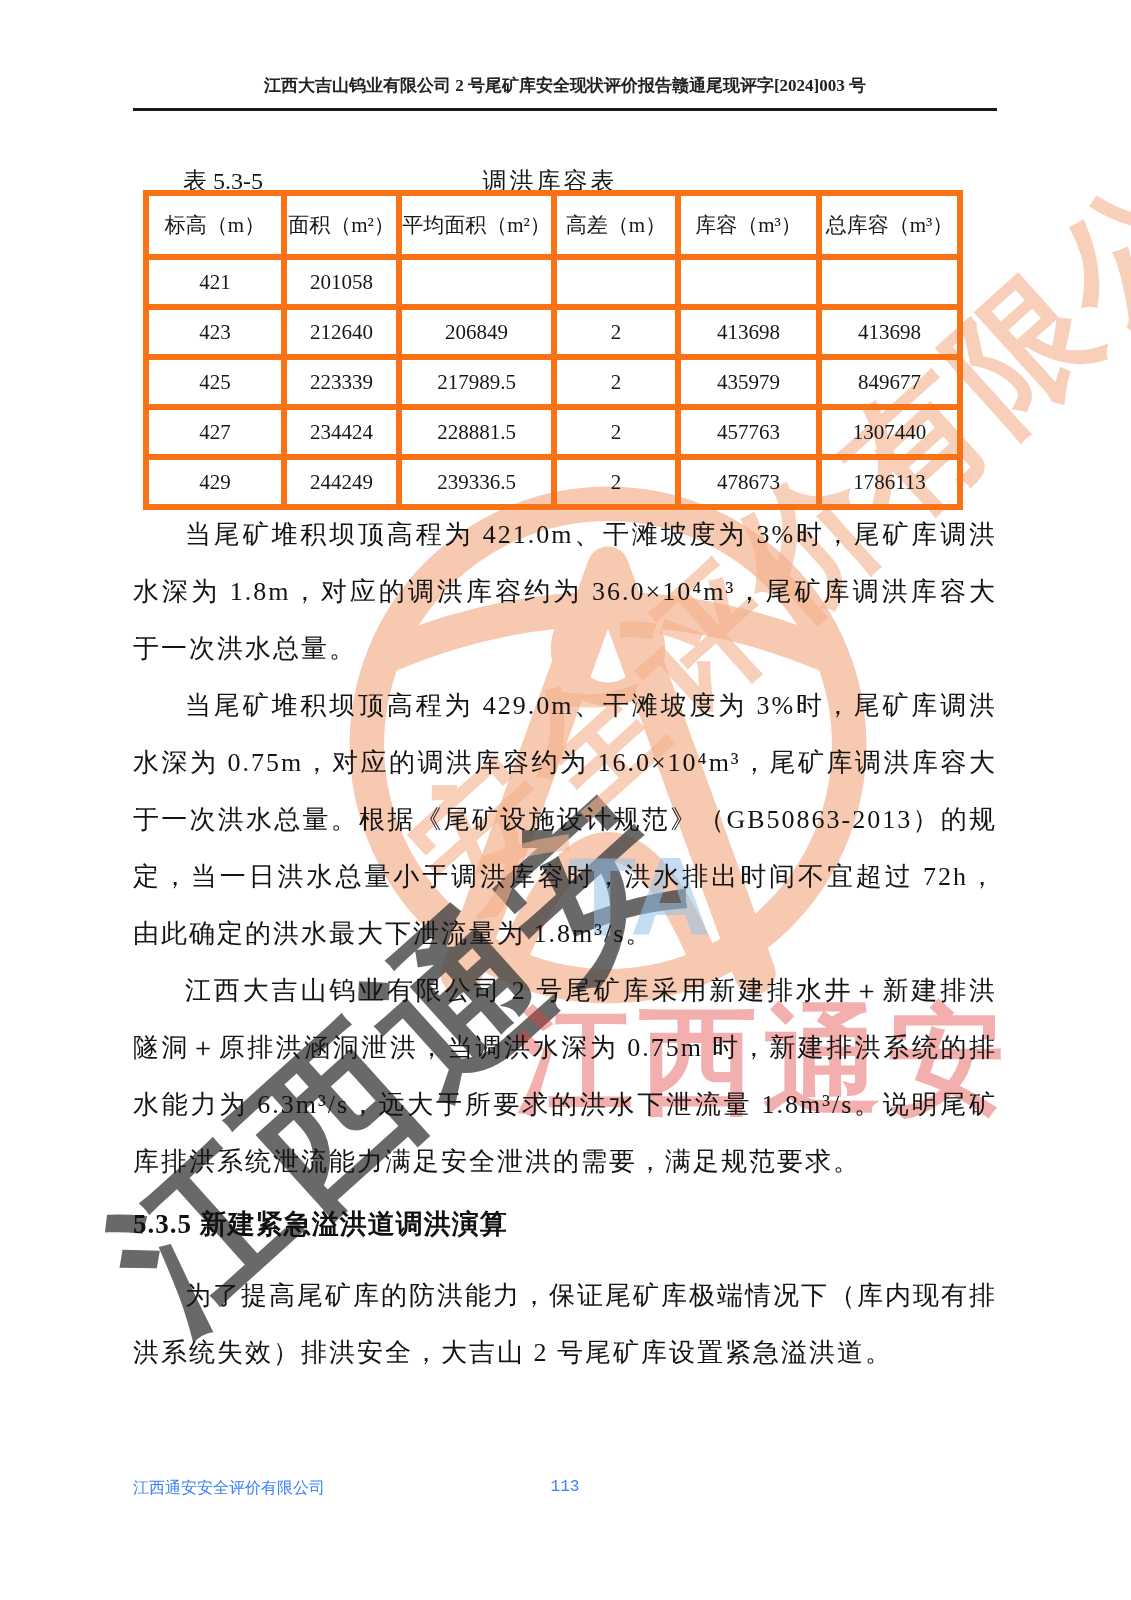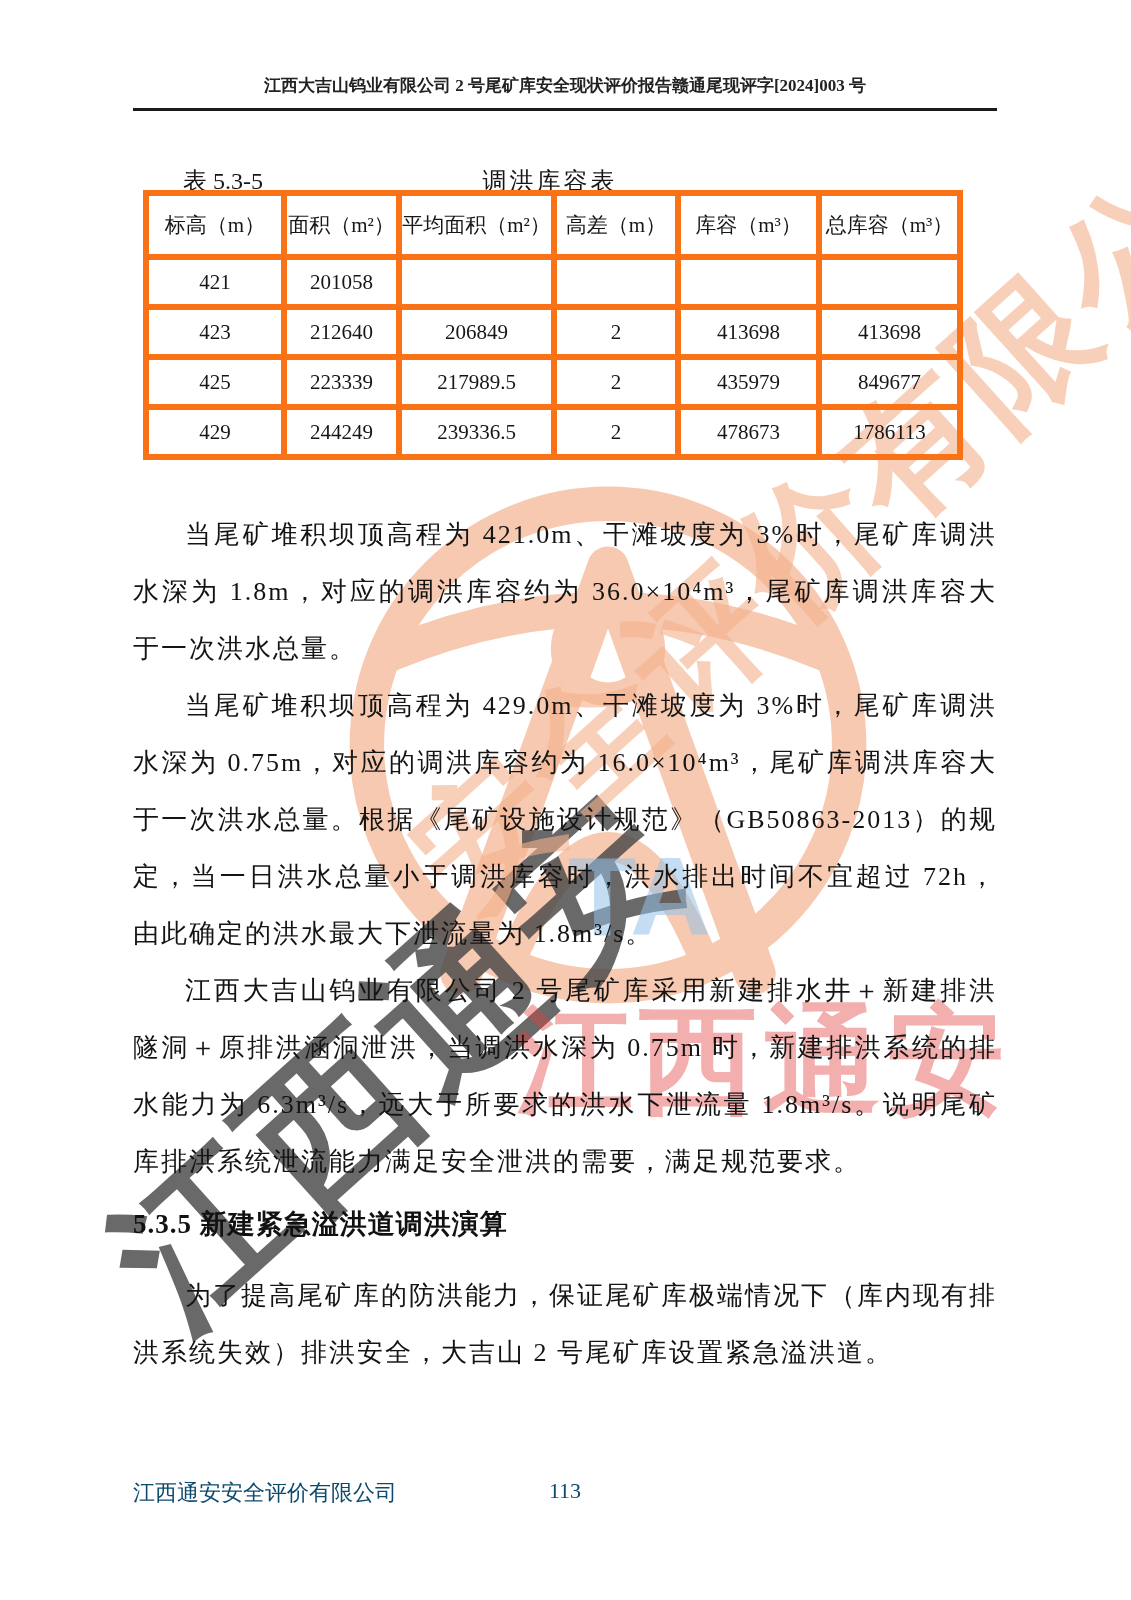--- a/index.html
+++ b/index.html
@@ -72,21 +72,21 @@
     letter-spacing:2px;color:#141414;
   }
   .para{margin:0;text-indent:2em;}
   .section-heading{
     margin:6px 0 14px 0;font-weight:bold;font-size:27px;
     letter-spacing:1px;color:#111;
   }
   
   .ftr{
     position:absolute;left:133px;right:134px;top:1478px;z-index:4;
-    font-size:22px;color:#0c4a6e;
+    font-size:16px;color:#3b82f6;font-family:Liberation Mono, monospace;
   }
   .ftr-company{position:absolute;left:0;}
   .ftr-page{display:block;text-align:center;}
 </style>
 </head>
 <body>
 
 <div class="page">
 
   <svg class="wm wm-logo" viewBox="-300 -300 600 600" xmlns="http://www.w3.org/2000/svg">
@@ -152,20 +152,28 @@
       </tr>
       <tr>
         <td>425</td>
         <td>223339</td>
         <td>217989.5</td>
         <td>2</td>
         <td>435979</td>
         <td>849677</td>
       </tr>
       <tr>
+        <td>427</td>
+        <td>234424</td>
+        <td>228881.5</td>
+        <td>2</td>
+        <td>457763</td>
+        <td>1307440</td>
+      </tr>
+      <tr>
         <td>429</td>
         <td>244249</td>
         <td>239336.5</td>
         <td>2</td>
         <td>478673</td>
         <td>1786113</td>
       </tr>
     </tbody>
   </table>
 

